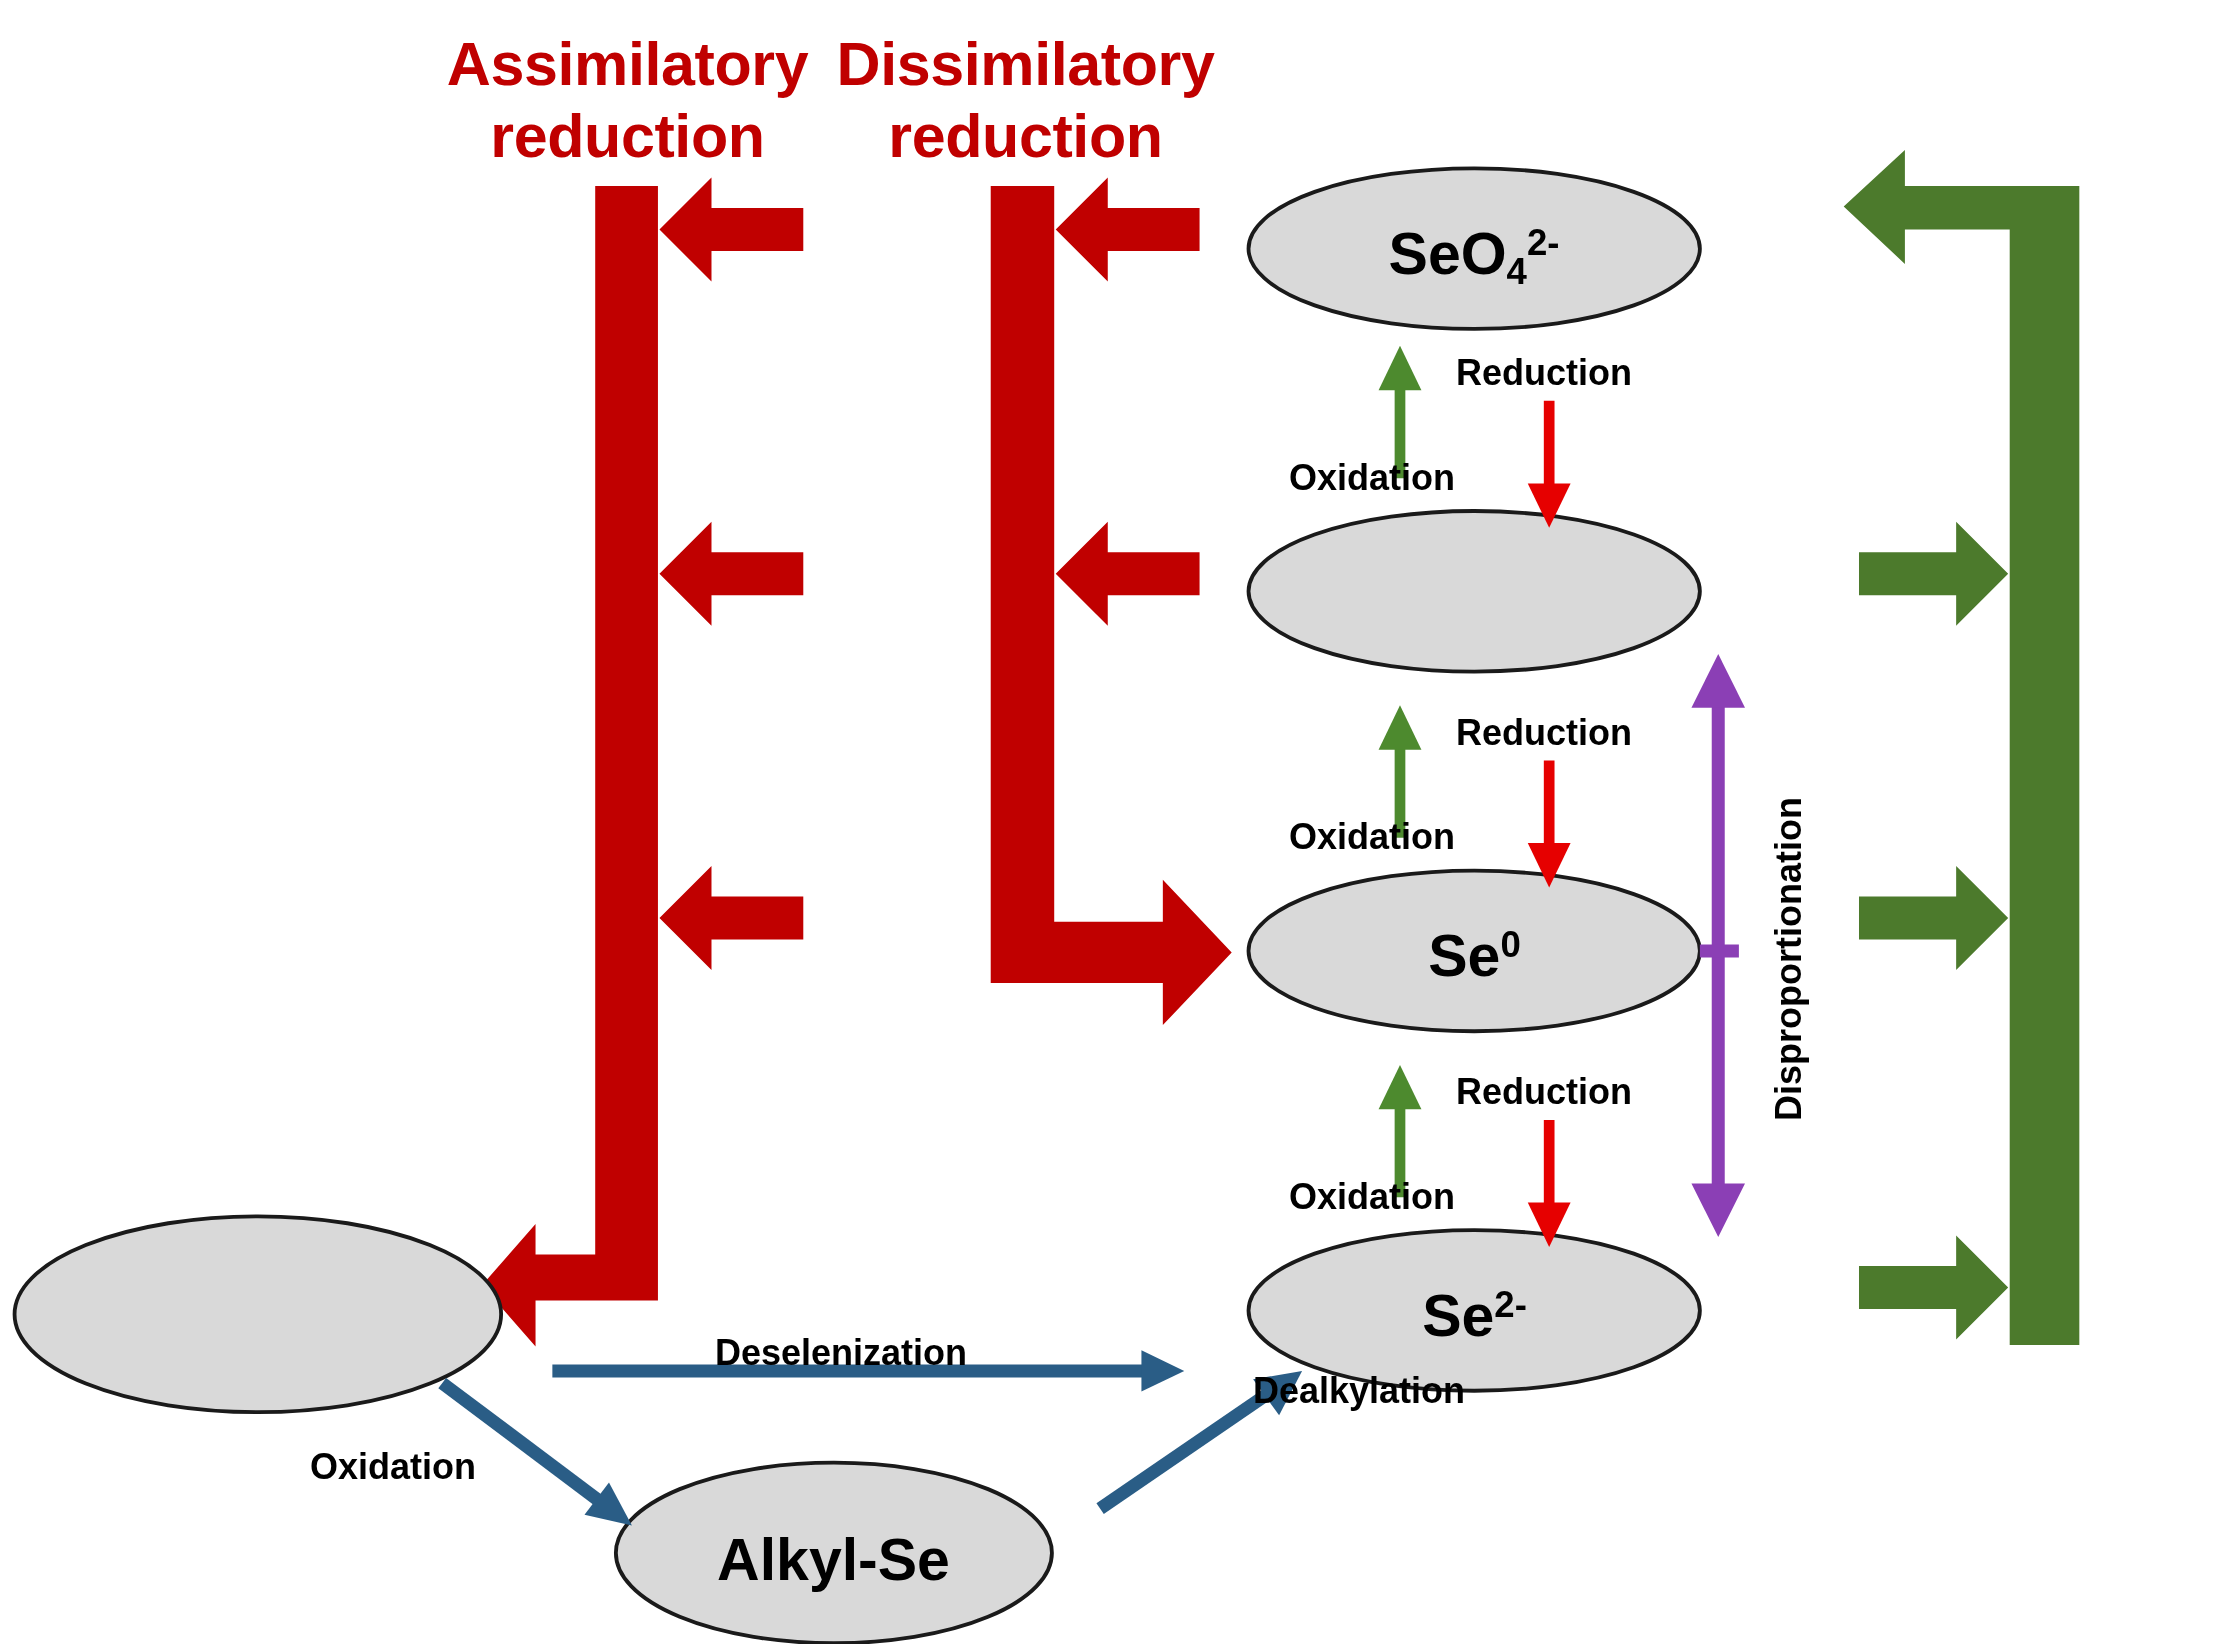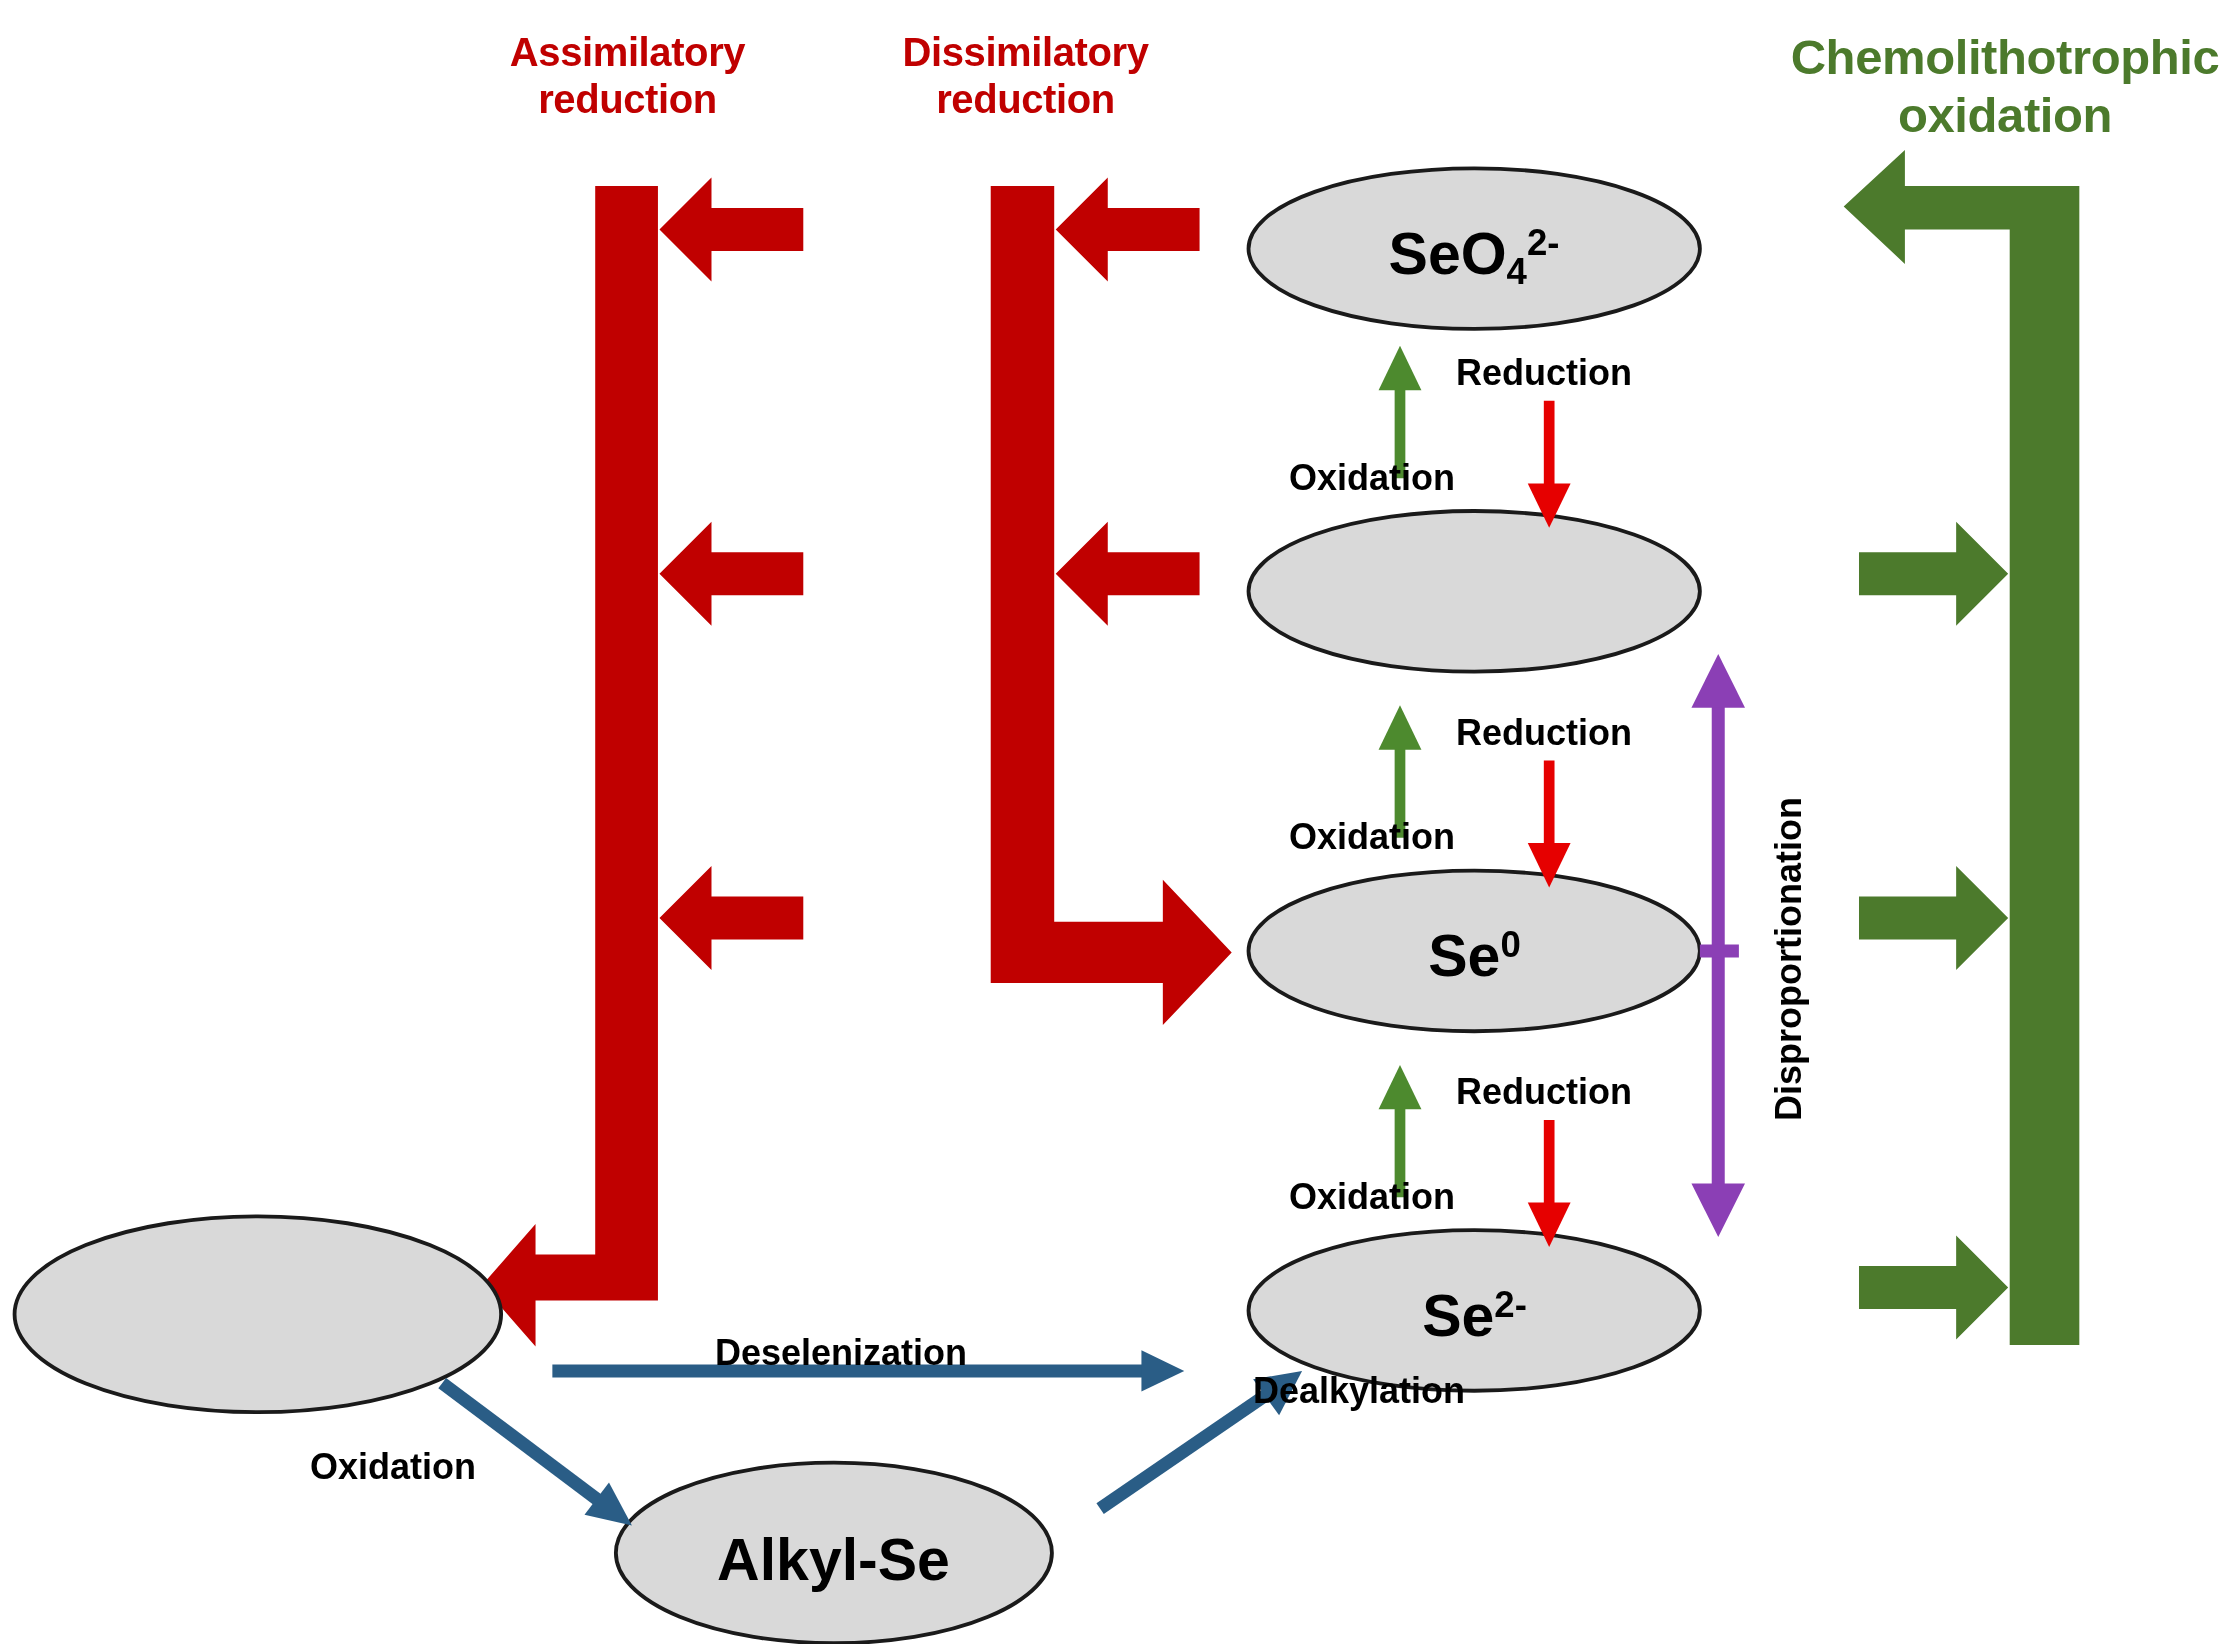--- a/index.html
+++ b/index.html
@@ -11,21 +11,21 @@
     overflow:hidden;
   }
   #stage svg{position:absolute;left:0;top:0;width:2227px;height:1644px;}
   .hdr{
     position:absolute;
     font-weight:bold;
     text-align:center;
     line-height:1.18;
     letter-spacing:-0.4px;
   }
-  .hdr-red{color:#C00000;font-size:40px;}
+  .hdr-red{color:#C00000;font-size:61px;}
   .hdr-green{color:#4C7A2C;font-size:49px;}
   .node-label{
     position:absolute;
     font-weight:bold;
     color:#000000;
     font-size:59px;
     white-space:nowrap;
     text-align:center;
   }
   .node-label sub{font-size:0.62em;vertical-align:-0.28em;font-weight:bold;}
@@ -147,24 +147,20 @@
   <div class="hdr hdr-red" style="left:436px;top:29px;width:383px;">
     <div>Assimilatory</div>
     <div>reduction</div>
   </div>
 
   <div class="hdr hdr-red" style="left:834px;top:29px;width:383px;">
     <div>Dissimilatory</div>
     <div>reduction</div>
   </div>
 
-  <div class="hdr hdr-green" style="left:1783px;top:29px;width:444px;">
-    <div>Chemolithotrophic</div>
-    <div>oxidation</div>
-  </div>
 
   <div class="node-label" style="left:1321px;top:220px;width:306px;">
     <span>SeO</span><sub>4</sub><sup>2-</sup>
   </div>
 
 
   <div class="node-label" style="left:1352px;top:922px;width:245px;">
     <span>Se</span><sup>0</sup>
   </div>
 

